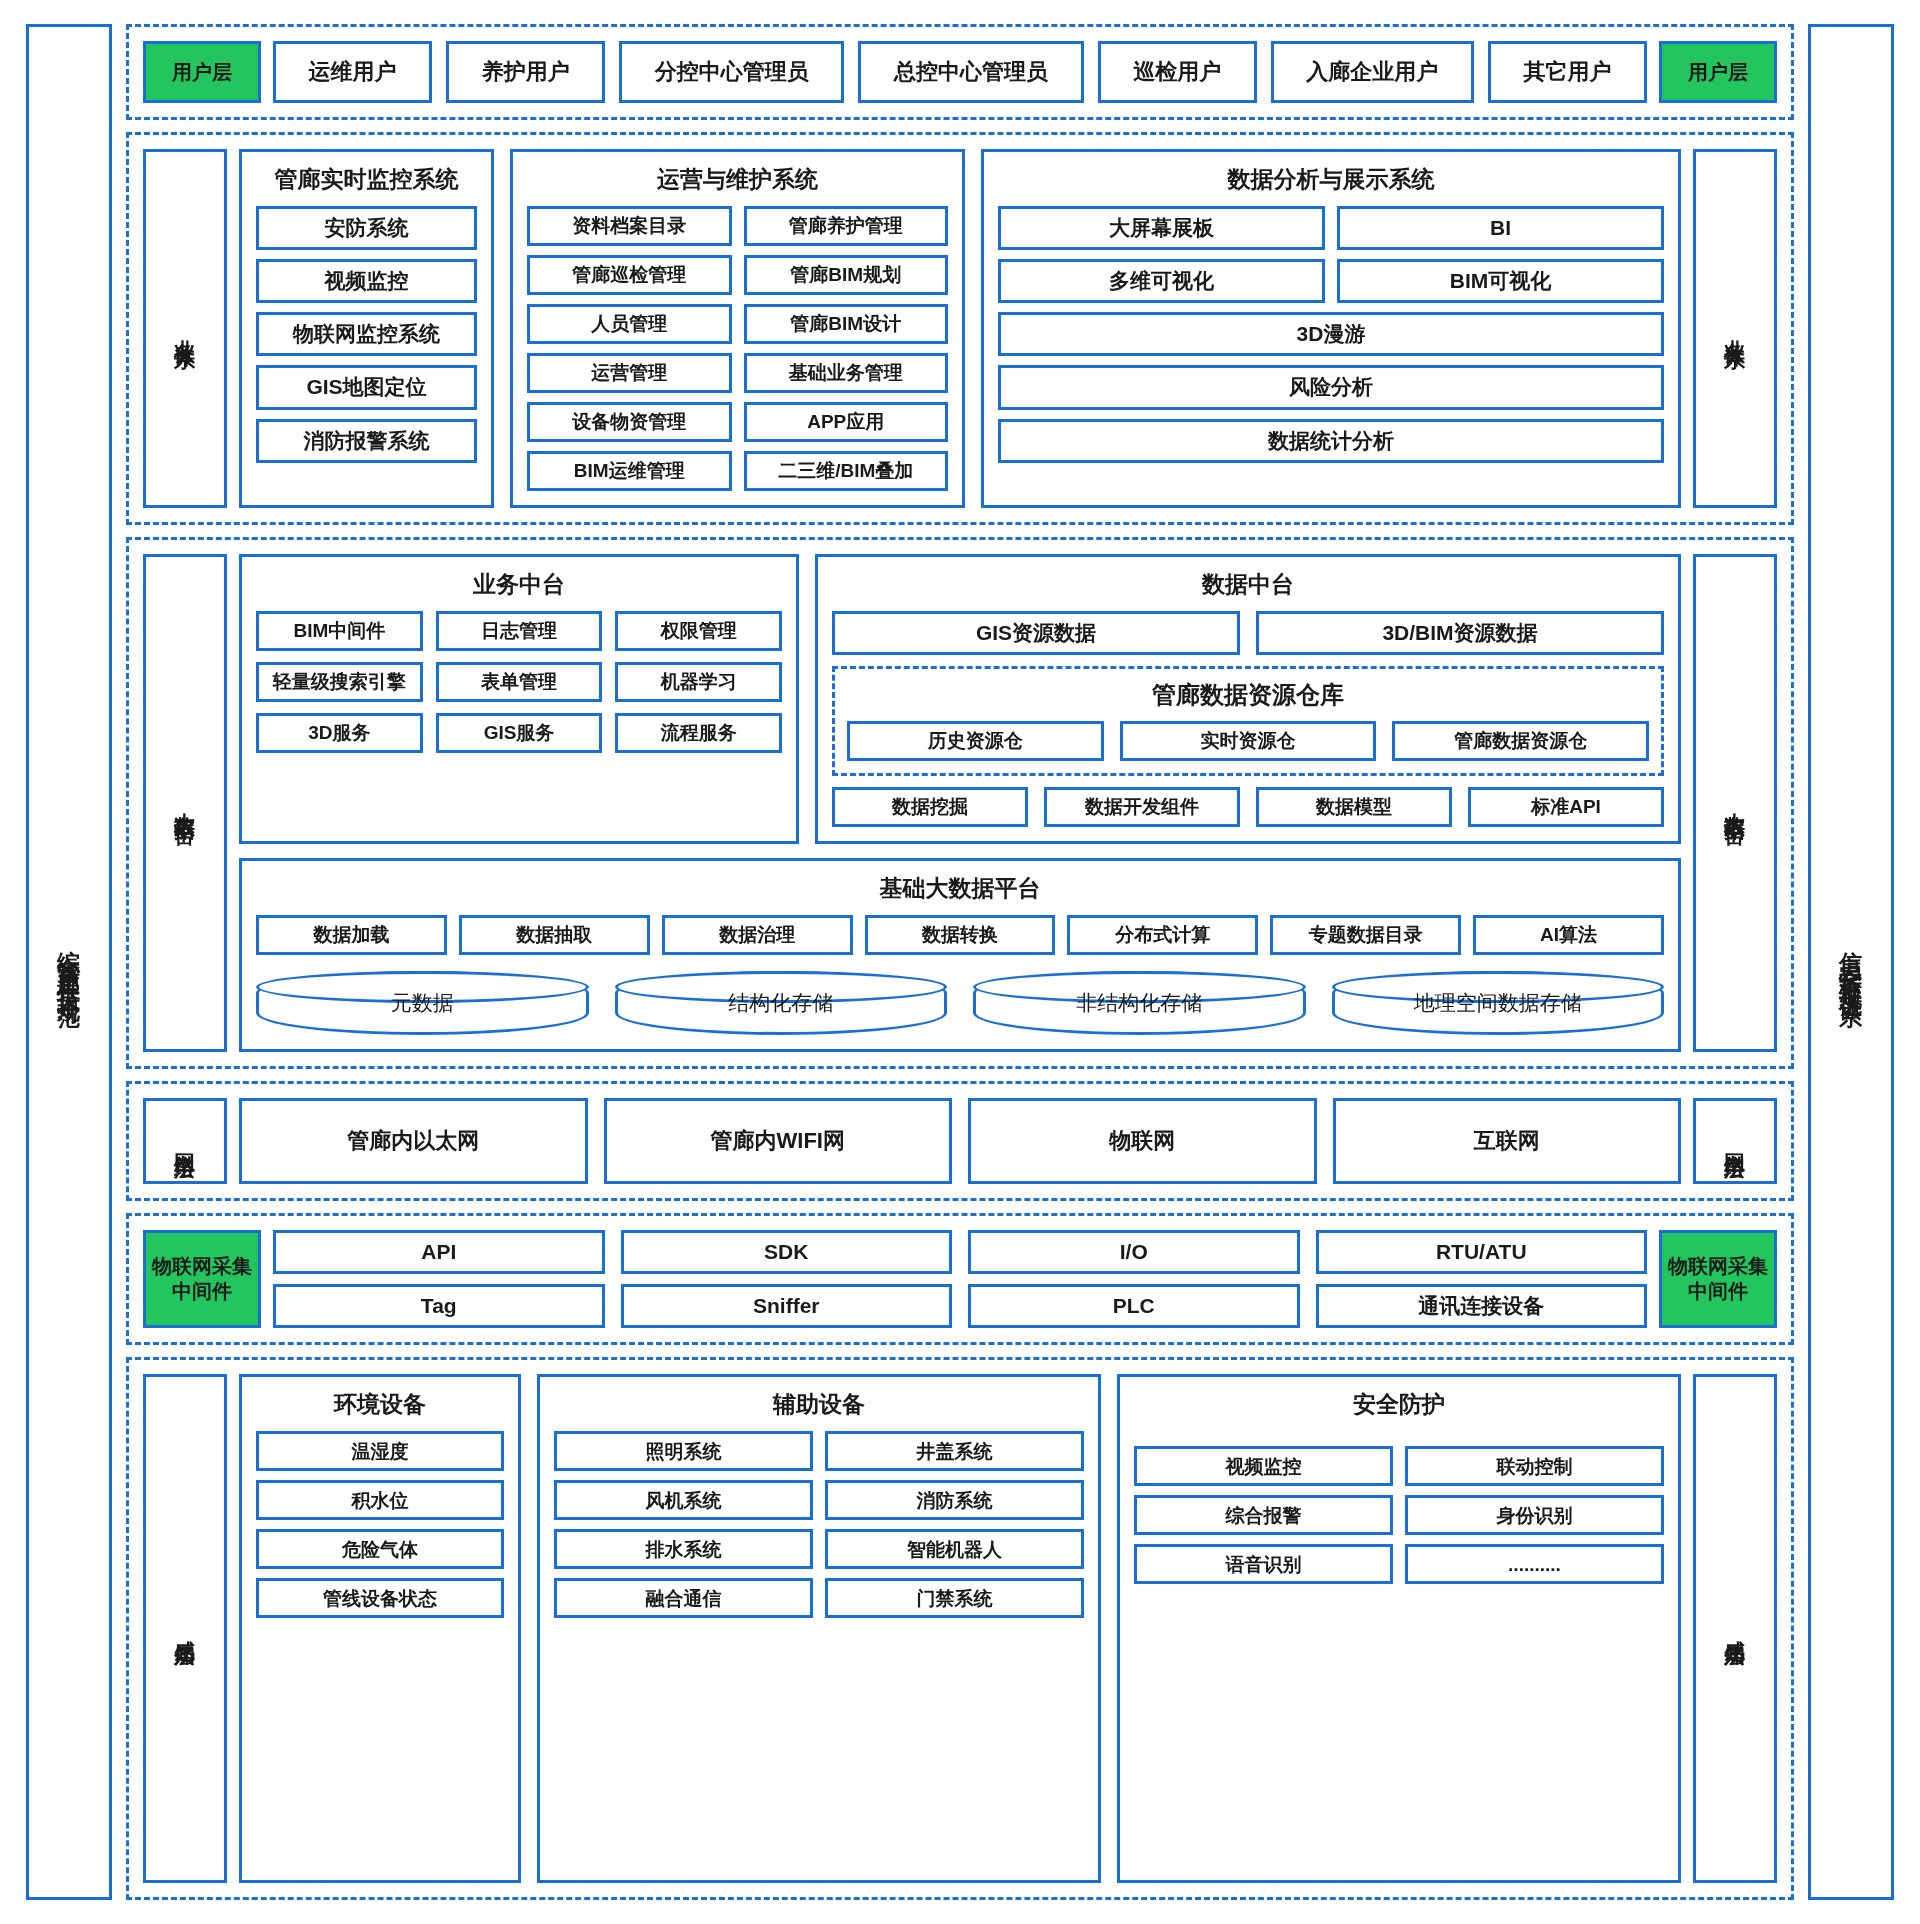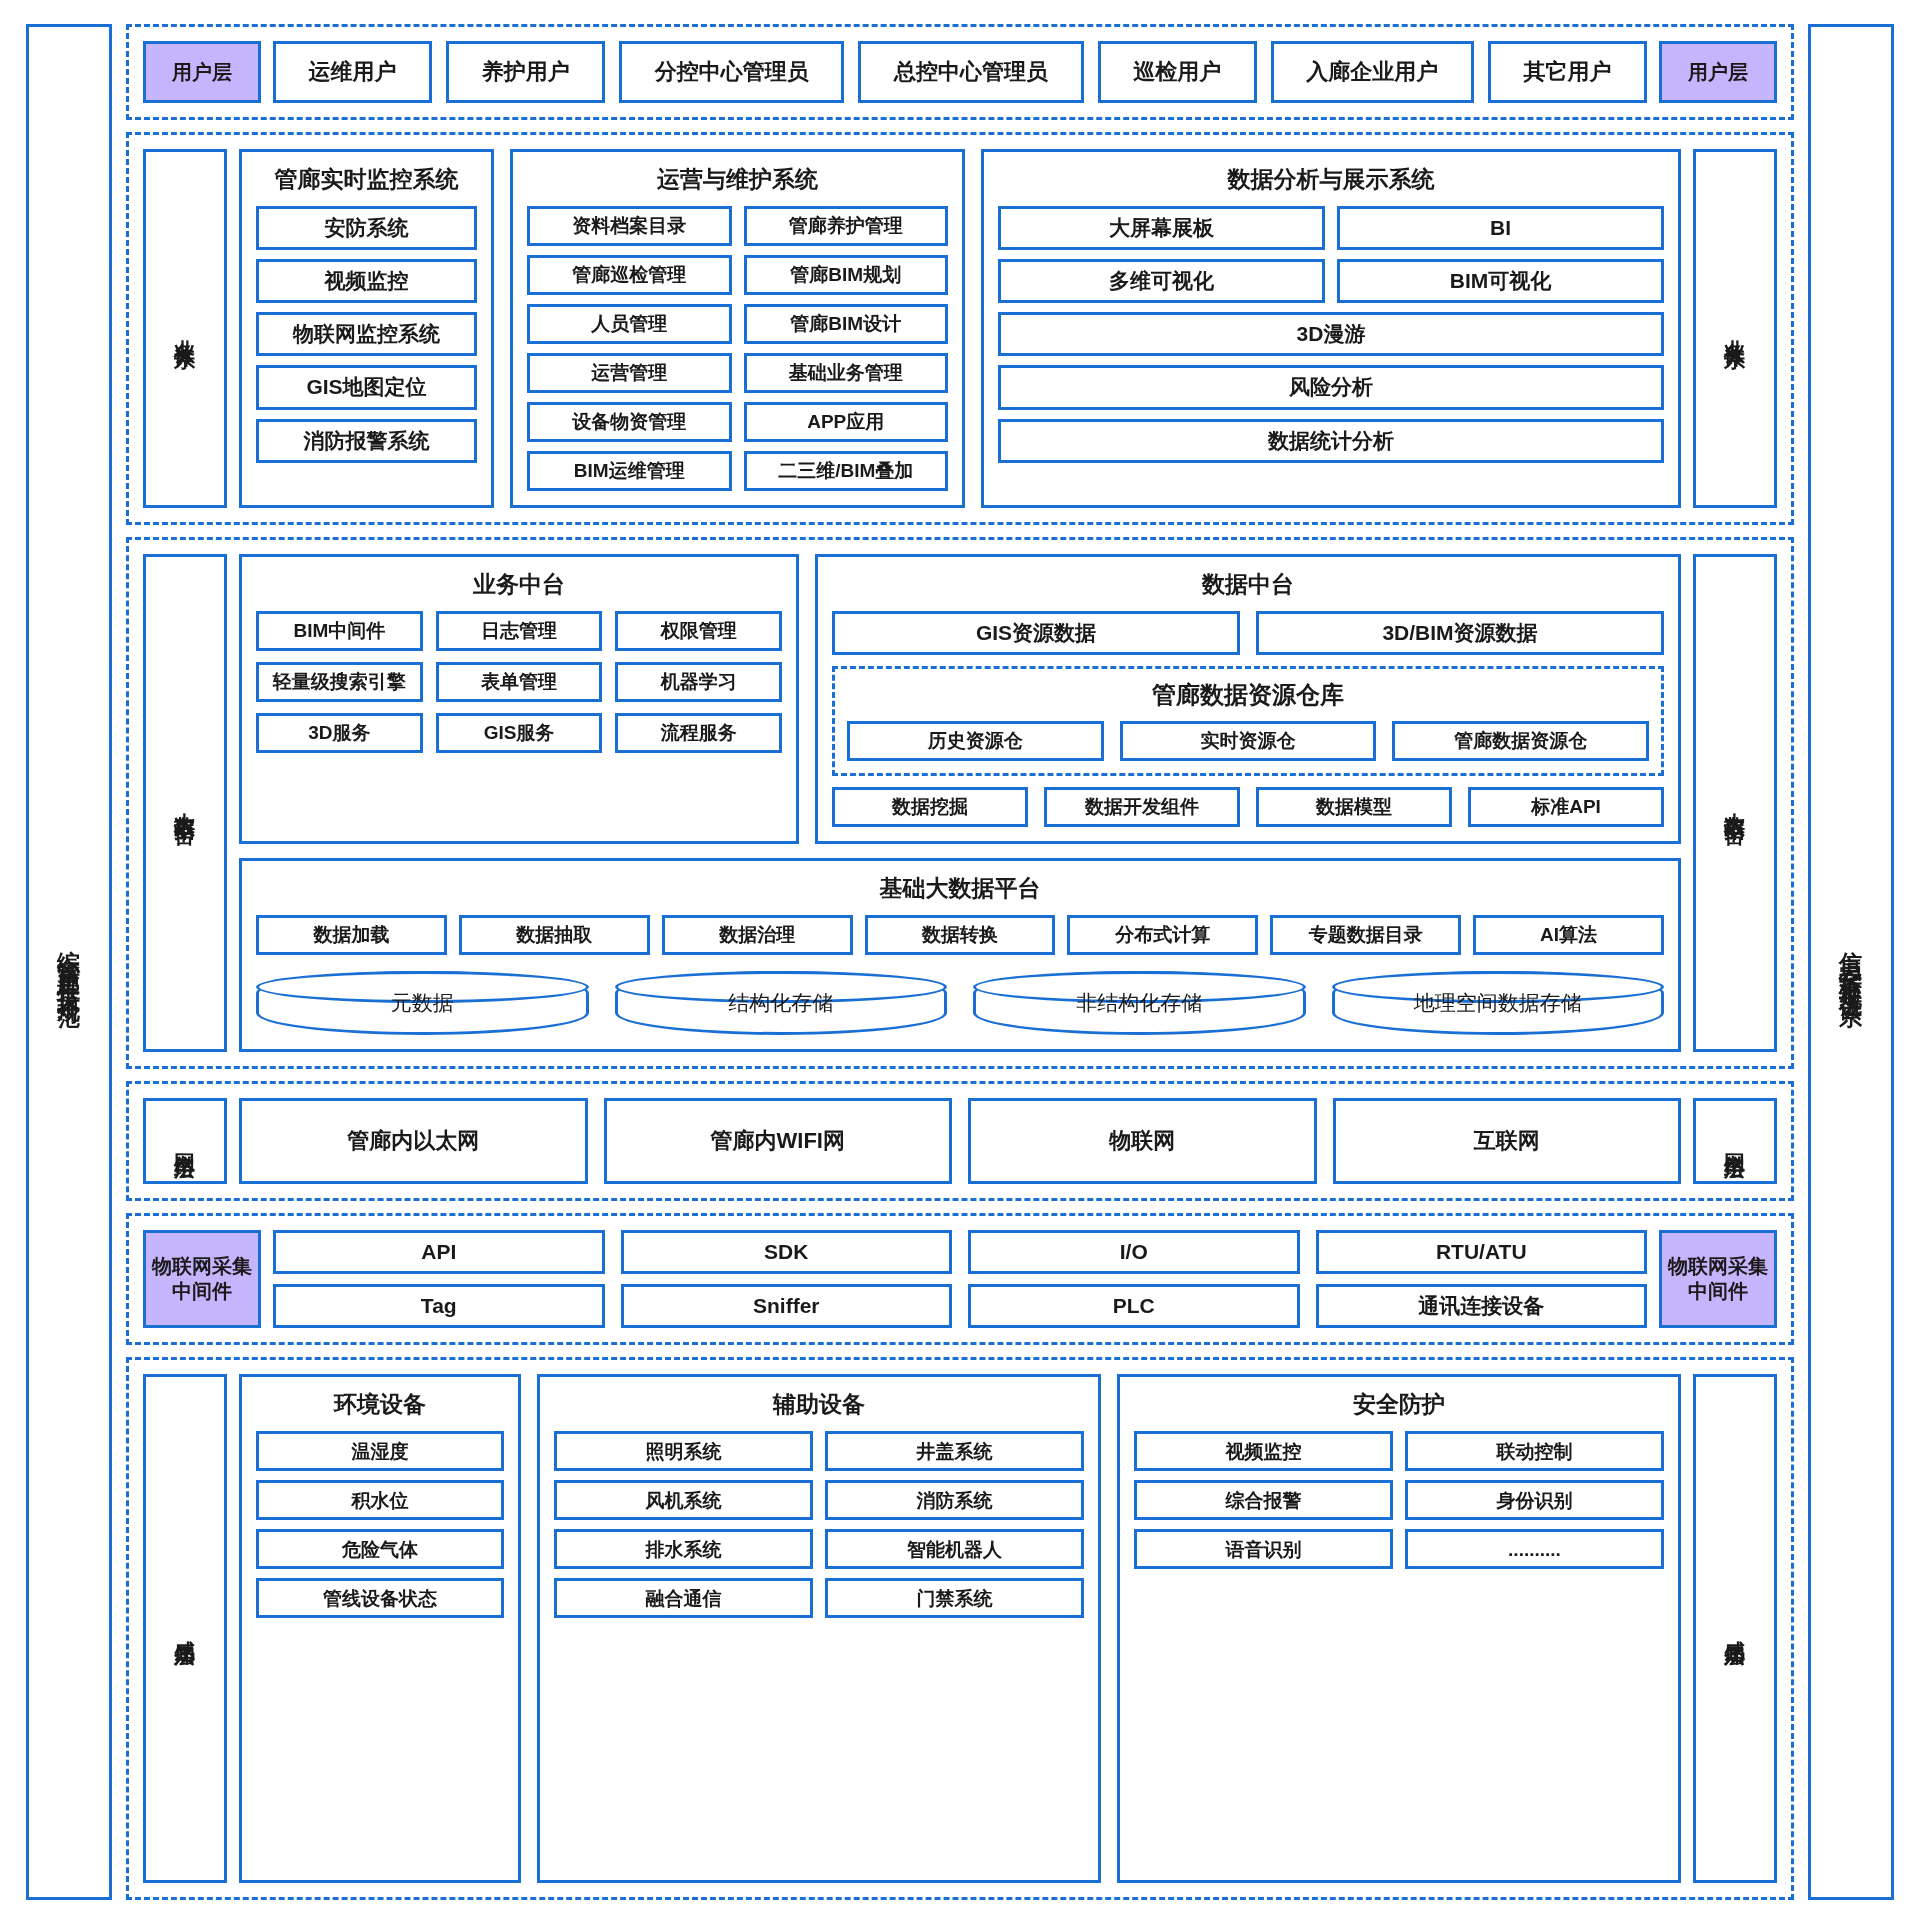--- a/index.html
+++ b/index.html
@@ -82,21 +82,21 @@
     flex: 0 0 118px;
     width: 118px;
     display: flex;
     align-items: center;
     justify-content: center;
     font-size: 20px;
     font-weight: 700;
     color: #1a1a1a;
     text-align: center;
     line-height: 1.25;
-    background: #c4b5fd;
+    background: #22c55e;
   }
 
   .band-body {
     flex: 1 1 auto;
     min-width: 0;
     display: flex;
     gap: 14px;
     align-items: stretch;
   }
 
@@ -207,21 +207,21 @@
   .net-body { display: flex; gap: 16px; flex: 1 1 auto; }
   .net-body .chip { flex: 1 1 0; min-height: 86px; font-size: 22px; }
 
   
   .iot-grid { display: grid; grid-template-columns: repeat(4, 1fr); gap: 10px 16px; flex: 1 1 auto; }
 
   
   .perc-body { display: flex; gap: 16px; flex: 1 1 auto; border-radius: 6px; }
   .perc-body .panel.e1 { flex: 0 0 282px; }
   .perc-body .panel.e2 { flex: 1 1 0; }
-  .perc-body .panel.e3 { flex: 1 1 0; }
+  .perc-body .panel.e3 { flex: 1 1 0; gap: 15px; }
 </style>
 </head>
 <body>
 
 <div id="page">
 
   <div class="rail">
     <div class="rail-text">综合管廊工程技术规范</div>
   </div>
 

